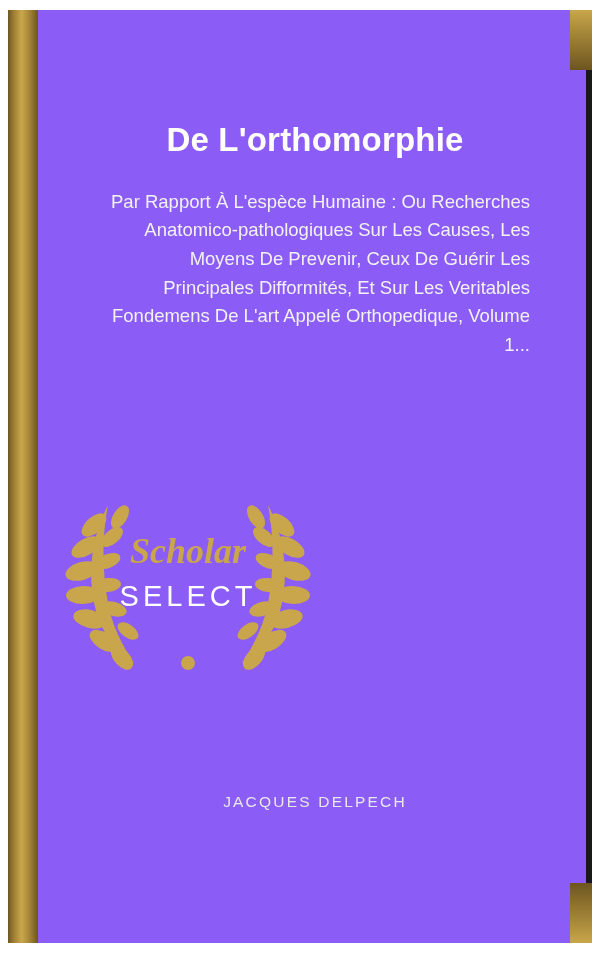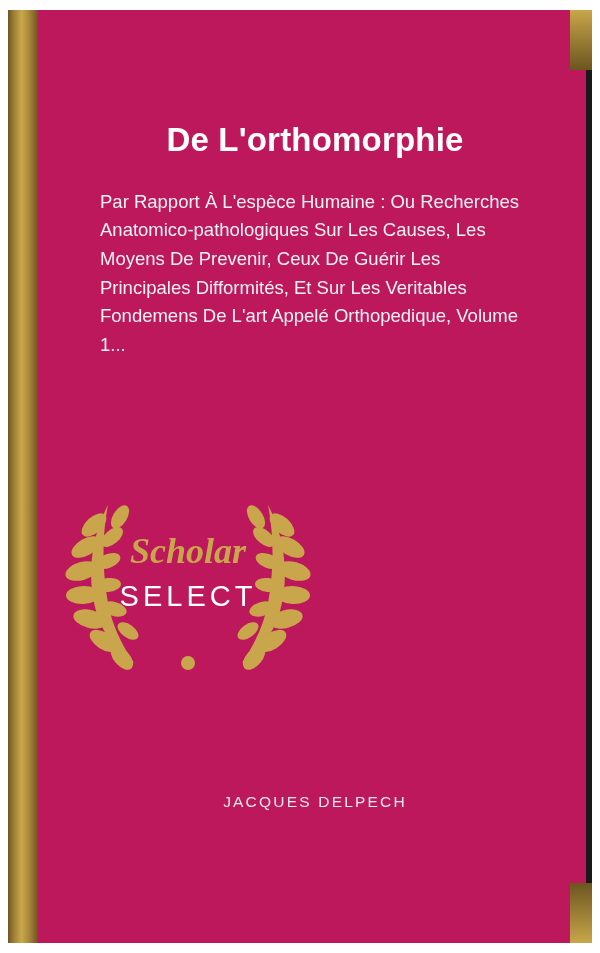--- a/index.html
+++ b/index.html
@@ -45,21 +45,21 @@
     border-right: 1px solid #4a3a15;
   }
 
   
   .board {
     position: absolute;
     left: 38px;
     top: 10px;
     width: 554px;
     height: 933px;
-    background: #be185d;
+    background: #8b5cf6;
     overflow: hidden;
   }
 
   
   .edge-top {
     position: absolute;
     right: 0;
     top: 0;
     width: 22px;
     height: 60px;
@@ -99,21 +99,21 @@
     text-align: center;
     letter-spacing: 0.2px;
     line-height: 1.2;
   }
 
   .subtitle {
     margin: 28px auto 0 auto;
     color: #f2f2f2;
     font-size: 18.5px;
     font-weight: 400;
-    text-align: left;
+    text-align: right;
     line-height: 1.55;
     max-width: 430px;
   }
 
   
   .emblem {
     position: absolute;
     left: 0;
     right: 0;
     top: 455px;

